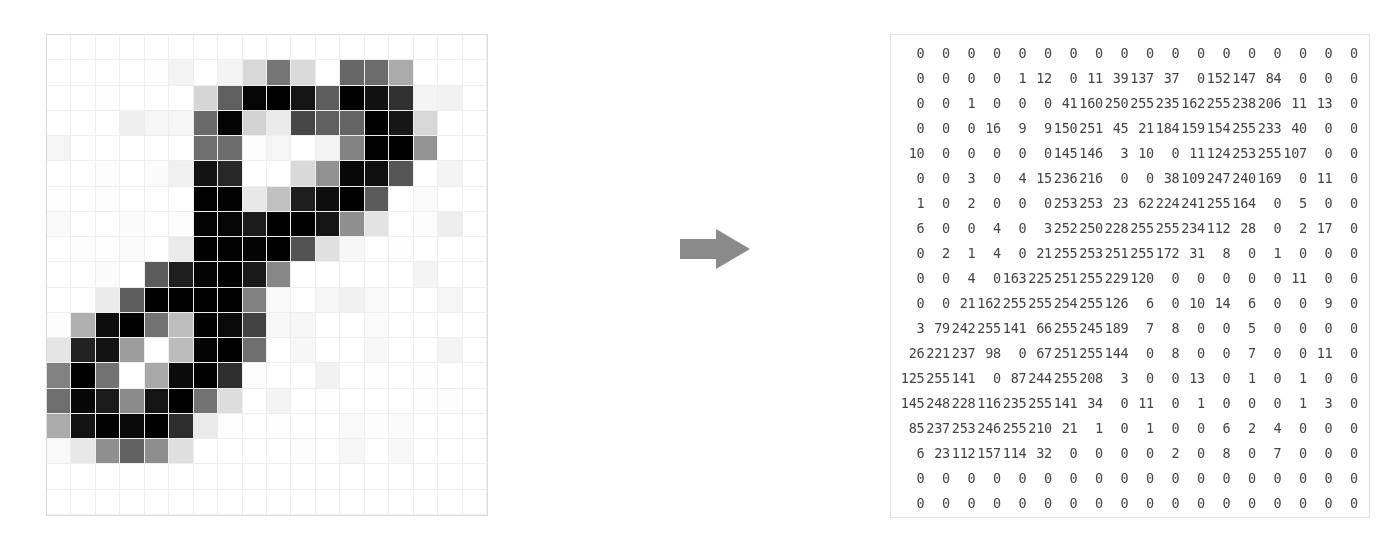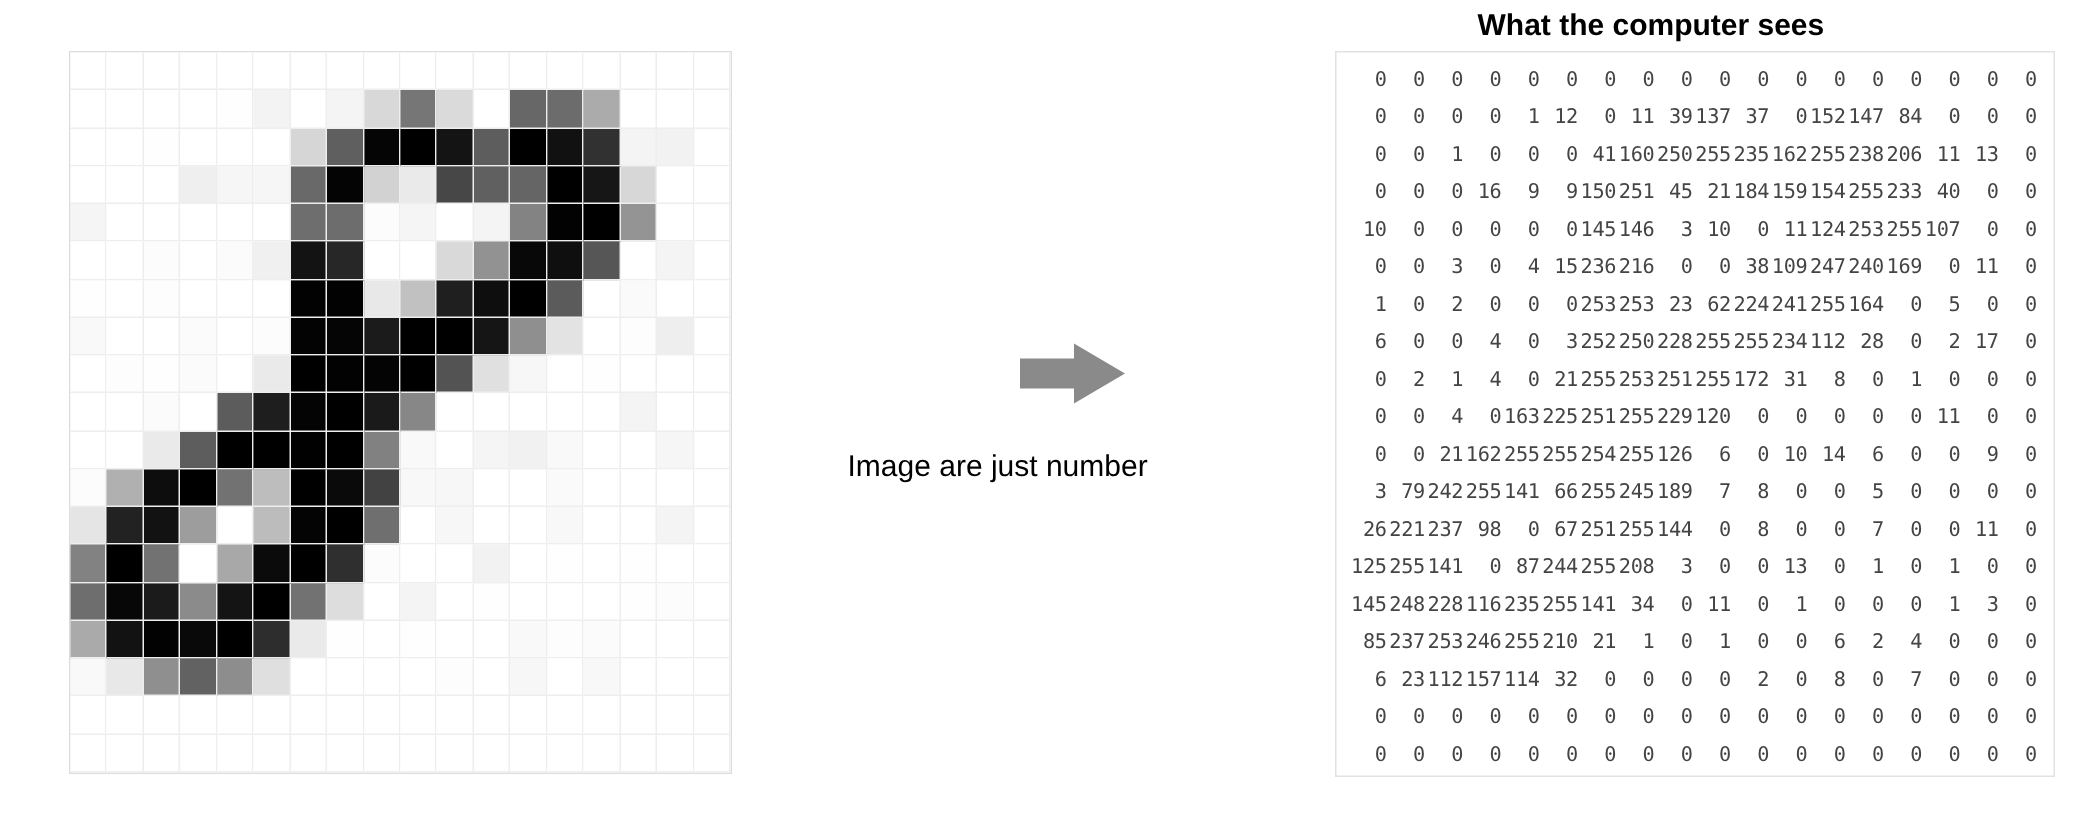--- a/index.html
+++ b/index.html
@@ -422,19 +422,17 @@
       <div class="cell" style="background: rgb(255, 255, 255);"></div>
       <div class="cell" style="background: rgb(255, 255, 255);"></div>
     </div>
 
   <span class="arrow">
     <svg width="70" height="48" viewBox="0 0 70 48">
       <path d="M0 14 H36 V4 L70 24 L36 44 V34 H0 Z" fill="#8a8a8a"></path>
     </svg>
   </span>
 
-  <div class="caption">Image are just number</div>
-
-  <div class="panel-title">What the computer sees</div>
+
 
   <div class="matrix"><div class="matrix-row"><span class="mcell">0</span><span class="mcell">0</span><span class="mcell">0</span><span class="mcell">0</span><span class="mcell">0</span><span class="mcell">0</span><span class="mcell">0</span><span class="mcell">0</span><span class="mcell">0</span><span class="mcell">0</span><span class="mcell">0</span><span class="mcell">0</span><span class="mcell">0</span><span class="mcell">0</span><span class="mcell">0</span><span class="mcell">0</span><span class="mcell">0</span><span class="mcell">0</span></div><div class="matrix-row"><span class="mcell">0</span><span class="mcell">0</span><span class="mcell">0</span><span class="mcell">0</span><span class="mcell">1</span><span class="mcell">12</span><span class="mcell">0</span><span class="mcell">11</span><span class="mcell">39</span><span class="mcell">137</span><span class="mcell">37</span><span class="mcell">0</span><span class="mcell">152</span><span class="mcell">147</span><span class="mcell">84</span><span class="mcell">0</span><span class="mcell">0</span><span class="mcell">0</span></div><div class="matrix-row"><span class="mcell">0</span><span class="mcell">0</span><span class="mcell">1</span><span class="mcell">0</span><span class="mcell">0</span><span class="mcell">0</span><span class="mcell">41</span><span class="mcell">160</span><span class="mcell">250</span><span class="mcell">255</span><span class="mcell">235</span><span class="mcell">162</span><span class="mcell">255</span><span class="mcell">238</span><span class="mcell">206</span><span class="mcell">11</span><span class="mcell">13</span><span class="mcell">0</span></div><div class="matrix-row"><span class="mcell">0</span><span class="mcell">0</span><span class="mcell">0</span><span class="mcell">16</span><span class="mcell">9</span><span class="mcell">9</span><span class="mcell">150</span><span class="mcell">251</span><span class="mcell">45</span><span class="mcell">21</span><span class="mcell">184</span><span class="mcell">159</span><span class="mcell">154</span><span class="mcell">255</span><span class="mcell">233</span><span class="mcell">40</span><span class="mcell">0</span><span class="mcell">0</span></div><div class="matrix-row"><span class="mcell">10</span><span class="mcell">0</span><span class="mcell">0</span><span class="mcell">0</span><span class="mcell">0</span><span class="mcell">0</span><span class="mcell">145</span><span class="mcell">146</span><span class="mcell">3</span><span class="mcell">10</span><span class="mcell">0</span><span class="mcell">11</span><span class="mcell">124</span><span class="mcell">253</span><span class="mcell">255</span><span class="mcell">107</span><span class="mcell">0</span><span class="mcell">0</span></div><div class="matrix-row"><span class="mcell">0</span><span class="mcell">0</span><span class="mcell">3</span><span class="mcell">0</span><span class="mcell">4</span><span class="mcell">15</span><span class="mcell">236</span><span class="mcell">216</span><span class="mcell">0</span><span class="mcell">0</span><span class="mcell">38</span><span class="mcell">109</span><span class="mcell">247</span><span class="mcell">240</span><span class="mcell">169</span><span class="mcell">0</span><span class="mcell">11</span><span class="mcell">0</span></div><div class="matrix-row"><span class="mcell">1</span><span class="mcell">0</span><span class="mcell">2</span><span class="mcell">0</span><span class="mcell">0</span><span class="mcell">0</span><span class="mcell">253</span><span class="mcell">253</span><span class="mcell">23</span><span class="mcell">62</span><span class="mcell">224</span><span class="mcell">241</span><span class="mcell">255</span><span class="mcell">164</span><span class="mcell">0</span><span class="mcell">5</span><span class="mcell">0</span><span class="mcell">0</span></div><div class="matrix-row"><span class="mcell">6</span><span class="mcell">0</span><span class="mcell">0</span><span class="mcell">4</span><span class="mcell">0</span><span class="mcell">3</span><span class="mcell">252</span><span class="mcell">250</span><span class="mcell">228</span><span class="mcell">255</span><span class="mcell">255</span><span class="mcell">234</span><span class="mcell">112</span><span class="mcell">28</span><span class="mcell">0</span><span class="mcell">2</span><span class="mcell">17</span><span class="mcell">0</span></div><div class="matrix-row"><span class="mcell">0</span><span class="mcell">2</span><span class="mcell">1</span><span class="mcell">4</span><span class="mcell">0</span><span class="mcell">21</span><span class="mcell">255</span><span class="mcell">253</span><span class="mcell">251</span><span class="mcell">255</span><span class="mcell">172</span><span class="mcell">31</span><span class="mcell">8</span><span class="mcell">0</span><span class="mcell">1</span><span class="mcell">0</span><span class="mcell">0</span><span class="mcell">0</span></div><div class="matrix-row"><span class="mcell">0</span><span class="mcell">0</span><span class="mcell">4</span><span class="mcell">0</span><span class="mcell">163</span><span class="mcell">225</span><span class="mcell">251</span><span class="mcell">255</span><span class="mcell">229</span><span class="mcell">120</span><span class="mcell">0</span><span class="mcell">0</span><span class="mcell">0</span><span class="mcell">0</span><span class="mcell">0</span><span class="mcell">11</span><span class="mcell">0</span><span class="mcell">0</span></div><div class="matrix-row"><span class="mcell">0</span><span class="mcell">0</span><span class="mcell">21</span><span class="mcell">162</span><span class="mcell">255</span><span class="mcell">255</span><span class="mcell">254</span><span class="mcell">255</span><span class="mcell">126</span><span class="mcell">6</span><span class="mcell">0</span><span class="mcell">10</span><span class="mcell">14</span><span class="mcell">6</span><span class="mcell">0</span><span class="mcell">0</span><span class="mcell">9</span><span class="mcell">0</span></div><div class="matrix-row"><span class="mcell">3</span><span class="mcell">79</span><span class="mcell">242</span><span class="mcell">255</span><span class="mcell">141</span><span class="mcell">66</span><span class="mcell">255</span><span class="mcell">245</span><span class="mcell">189</span><span class="mcell">7</span><span class="mcell">8</span><span class="mcell">0</span><span class="mcell">0</span><span class="mcell">5</span><span class="mcell">0</span><span class="mcell">0</span><span class="mcell">0</span><span class="mcell">0</span></div><div class="matrix-row"><span class="mcell">26</span><span class="mcell">221</span><span class="mcell">237</span><span class="mcell">98</span><span class="mcell">0</span><span class="mcell">67</span><span class="mcell">251</span><span class="mcell">255</span><span class="mcell">144</span><span class="mcell">0</span><span class="mcell">8</span><span class="mcell">0</span><span class="mcell">0</span><span class="mcell">7</span><span class="mcell">0</span><span class="mcell">0</span><span class="mcell">11</span><span class="mcell">0</span></div><div class="matrix-row"><span class="mcell">125</span><span class="mcell">255</span><span class="mcell">141</span><span class="mcell">0</span><span class="mcell">87</span><span class="mcell">244</span><span class="mcell">255</span><span class="mcell">208</span><span class="mcell">3</span><span class="mcell">0</span><span class="mcell">0</span><span class="mcell">13</span><span class="mcell">0</span><span class="mcell">1</span><span class="mcell">0</span><span class="mcell">1</span><span class="mcell">0</span><span class="mcell">0</span></div><div class="matrix-row"><span class="mcell">145</span><span class="mcell">248</span><span class="mcell">228</span><span class="mcell">116</span><span class="mcell">235</span><span class="mcell">255</span><span class="mcell">141</span><span class="mcell">34</span><span class="mcell">0</span><span class="mcell">11</span><span class="mcell">0</span><span class="mcell">1</span><span class="mcell">0</span><span class="mcell">0</span><span class="mcell">0</span><span class="mcell">1</span><span class="mcell">3</span><span class="mcell">0</span></div><div class="matrix-row"><span class="mcell">85</span><span class="mcell">237</span><span class="mcell">253</span><span class="mcell">246</span><span class="mcell">255</span><span class="mcell">210</span><span class="mcell">21</span><span class="mcell">1</span><span class="mcell">0</span><span class="mcell">1</span><span class="mcell">0</span><span class="mcell">0</span><span class="mcell">6</span><span class="mcell">2</span><span class="mcell">4</span><span class="mcell">0</span><span class="mcell">0</span><span class="mcell">0</span></div><div class="matrix-row"><span class="mcell">6</span><span class="mcell">23</span><span class="mcell">112</span><span class="mcell">157</span><span class="mcell">114</span><span class="mcell">32</span><span class="mcell">0</span><span class="mcell">0</span><span class="mcell">0</span><span class="mcell">0</span><span class="mcell">2</span><span class="mcell">0</span><span class="mcell">8</span><span class="mcell">0</span><span class="mcell">7</span><span class="mcell">0</span><span class="mcell">0</span><span class="mcell">0</span></div><div class="matrix-row"><span class="mcell">0</span><span class="mcell">0</span><span class="mcell">0</span><span class="mcell">0</span><span class="mcell">0</span><span class="mcell">0</span><span class="mcell">0</span><span class="mcell">0</span><span class="mcell">0</span><span class="mcell">0</span><span class="mcell">0</span><span class="mcell">0</span><span class="mcell">0</span><span class="mcell">0</span><span class="mcell">0</span><span class="mcell">0</span><span class="mcell">0</span><span class="mcell">0</span></div><div class="matrix-row"><span class="mcell">0</span><span class="mcell">0</span><span class="mcell">0</span><span class="mcell">0</span><span class="mcell">0</span><span class="mcell">0</span><span class="mcell">0</span><span class="mcell">0</span><span class="mcell">0</span><span class="mcell">0</span><span class="mcell">0</span><span class="mcell">0</span><span class="mcell">0</span><span class="mcell">0</span><span class="mcell">0</span><span class="mcell">0</span><span class="mcell">0</span><span class="mcell">0</span></div></div>
 
 </div>
 
 </body></html>

